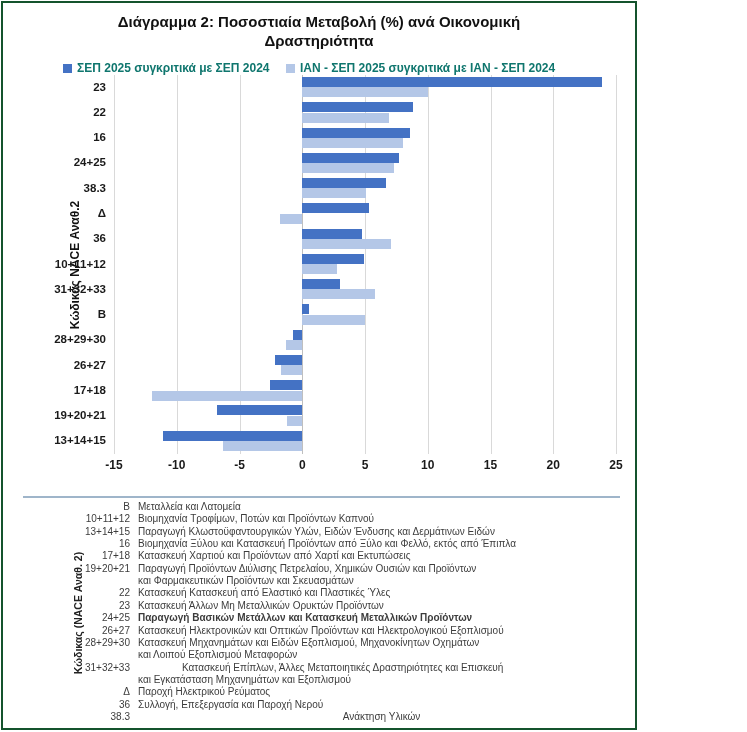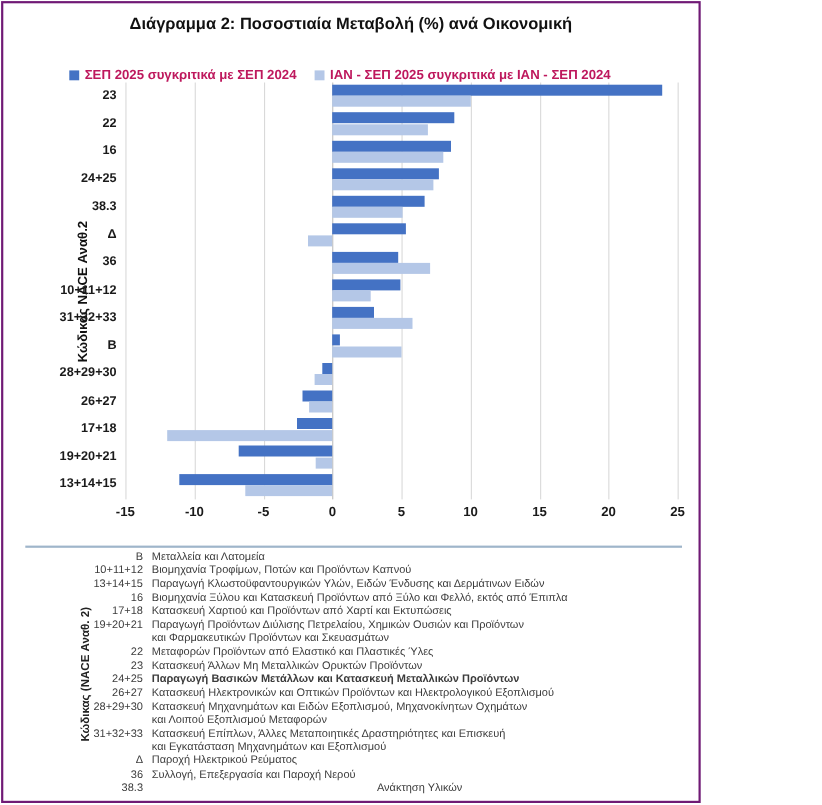--- a/index.html
+++ b/index.html
@@ -1,22 +1,22 @@
 <!DOCTYPE html>
 <html><head>
 <meta charset="utf-8">
 <style>
   html,body{margin:0;padding:0;width:747px;height:732px;background:#ffffff;overflow:hidden;
     font-family:"Liberation Sans","DejaVu Sans",sans-serif;}
   .figure{position:absolute;left:1px;top:1px;width:636px;height:729px;box-sizing:border-box;
-    border:2px solid #701a75;background:#fff;}
+    border:2px solid #14532d;background:#fff;}
   .title{position:absolute;top:9px;left:0;width:100%;text-align:center;
     font-size:15px;font-weight:bold;color:#111;line-height:19px;}
   .legend-item{position:absolute;top:57px;height:16px;display:flex;align-items:center;
-    font-size:12px;font-weight:bold;color:#be185d;white-space:nowrap;}
+    font-size:12px;font-weight:bold;color:#0f766e;white-space:nowrap;}
   .legend-swatch{width:9px;height:9px;display:inline-block;margin-right:5px;flex:0 0 auto;}
   .plot{position:absolute;left:111px;top:72px;width:502px;height:379px;}
   .gridline{position:absolute;top:0;bottom:0;width:1px;background:#D9D9D9;}
   .gridline.zero{background:#BFBFBF;}
   .bar{position:absolute;height:10px;}
   .cat-label{position:absolute;text-align:right;width:100px;left:3px;
     font-size:11.5px;font-weight:bold;color:#1a1a1a;white-space:nowrap;}
   .x-tick{position:absolute;top:455px;width:40px;margin-left:-20px;text-align:center;
     font-size:12px;font-weight:bold;color:#1a1a1a;}
   .x-axis-title{position:absolute;top:472px;left:111px;width:502px;text-align:center;
@@ -31,20 +31,21 @@
   .side-label{position:absolute;left:14px;top:610px;transform:translateY(-50%) rotate(-90deg);
     transform-origin:center;font-size:10.5px;font-weight:bold;color:#222;white-space:nowrap;}
 </style>
 </head>
 <body>
 
 <div class="figure">
 
   <div class="title">
     <div>Διάγραμμα 2: Ποσοστιαία Μεταβολή (%) ανά Οικονομική</div>
+    <div>Δραστηριότητα</div>
   </div>
 
   <div class="legend-item" style="left:60px">
     <span class="legend-swatch" id="swatch1" style="background: rgb(68, 114, 196);"></span>
     <span>ΣΕΠ 2025 συγκριτικά με ΣΕΠ 2024</span>
   </div>
   <div class="legend-item" style="left:283px">
     <span class="legend-swatch" id="swatch2" style="background: rgb(180, 199, 231);"></span>
     <span>ΙΑΝ - ΣΕΠ 2025 συγκριτικά με ΙΑΝ - ΣΕΠ 2024</span>
   </div>
@@ -133,32 +134,32 @@
       <div class="t-code" style="top: 522.7px;">13+14+15</div>
       <div class="t-desc" style="top: 522.7px;">Παραγωγή Κλωστοϋφαντουργικών Υλών, Ειδών Ένδυσης και Δερμάτινων Ειδών</div>
       <div class="t-code" style="top: 535.05px;">16</div>
       <div class="t-desc" style="top: 535.05px;">Βιομηχανία Ξύλου και Κατασκευή Προϊόντων από Ξύλο και Φελλό, εκτός από Έπιπλα</div>
       <div class="t-code" style="top: 547.4px;">17+18</div>
       <div class="t-desc" style="top: 547.4px;">Κατασκευή Χαρτιού και Προϊόντων από Χαρτί και Εκτυπώσεις</div>
       <div class="t-code" style="top: 559.75px;">19+20+21</div>
       <div class="t-desc" style="top: 559.75px;">Παραγωγή Προϊόντων Διύλισης Πετρελαίου, Χημικών Ουσιών και Προϊόντων</div>
       <div class="t-desc" style="top: 572.1px;">και Φαρμακευτικών Προϊόντων και Σκευασμάτων</div>
       <div class="t-code" style="top: 584.45px;">22</div>
-      <div class="t-desc" style="top: 584.45px;">Μεταφορών Προϊόντων από Ελαστικό και Πλαστικές Ύλες</div>
+      <div class="t-desc" style="top: 584.45px;">Κατασκευή Κατασκευή από Ελαστικό και Πλαστικές Ύλες</div>
       <div class="t-code" style="top: 596.8px;">23</div>
       <div class="t-desc" style="top: 596.8px;">Κατασκευή Άλλων Μη Μεταλλικών Ορυκτών Προϊόντων</div>
       <div class="t-code" style="top: 609.15px;">24+25</div>
       <div class="t-desc" style="top: 609.15px; font-weight: bold;">Παραγωγή Βασικών Μετάλλων και Κατασκευή Μεταλλικών Προϊόντων</div>
       <div class="t-code" style="top: 621.5px;">26+27</div>
       <div class="t-desc" style="top: 621.5px;">Κατασκευή Ηλεκτρονικών και Οπτικών Προϊόντων και Ηλεκτρολογικού Εξοπλισμού</div>
       <div class="t-code" style="top: 633.85px;">28+29+30</div>
       <div class="t-desc" style="top: 633.85px;">Κατασκευή Μηχανημάτων και Ειδών Εξοπλισμού, Μηχανοκίνητων Οχημάτων</div>
       <div class="t-desc" style="top: 646.2px;">και Λοιπού Εξοπλισμού Μεταφορών</div>
       <div class="t-code" style="top: 658.55px;">31+32+33</div>
-      <div class="t-desc" style="top: 658.55px;">Κατασκευή Επίπλων, Άλλες Μεταποιητικές Δραστηριότητες και Επισκευή</div>
+      <div class="t-desc" style="top: 658.55px; margin-left: 44px;">Κατασκευή Επίπλων, Άλλες Μεταποιητικές Δραστηριότητες και Επισκευή</div>
       <div class="t-desc" style="top: 670.9px;">και Εγκατάσταση Μηχανημάτων και Εξοπλισμού</div>
       <div class="t-code" style="top: 683.25px;">Δ</div>
       <div class="t-desc" style="top: 683.25px;">Παροχή Ηλεκτρικού Ρεύματος</div>
       <div class="t-code" style="top: 695.6px;">36</div>
       <div class="t-desc" style="top: 695.6px;">Συλλογή, Επεξεργασία και Παροχή Νερού</div>
       <div class="t-code" style="top: 707.95px;">38.3</div>
       <div class="t-desc" style="top: 707.95px; text-align: center;">Ανάκτηση Υλικών</div>
     </div>
 
 </div>

